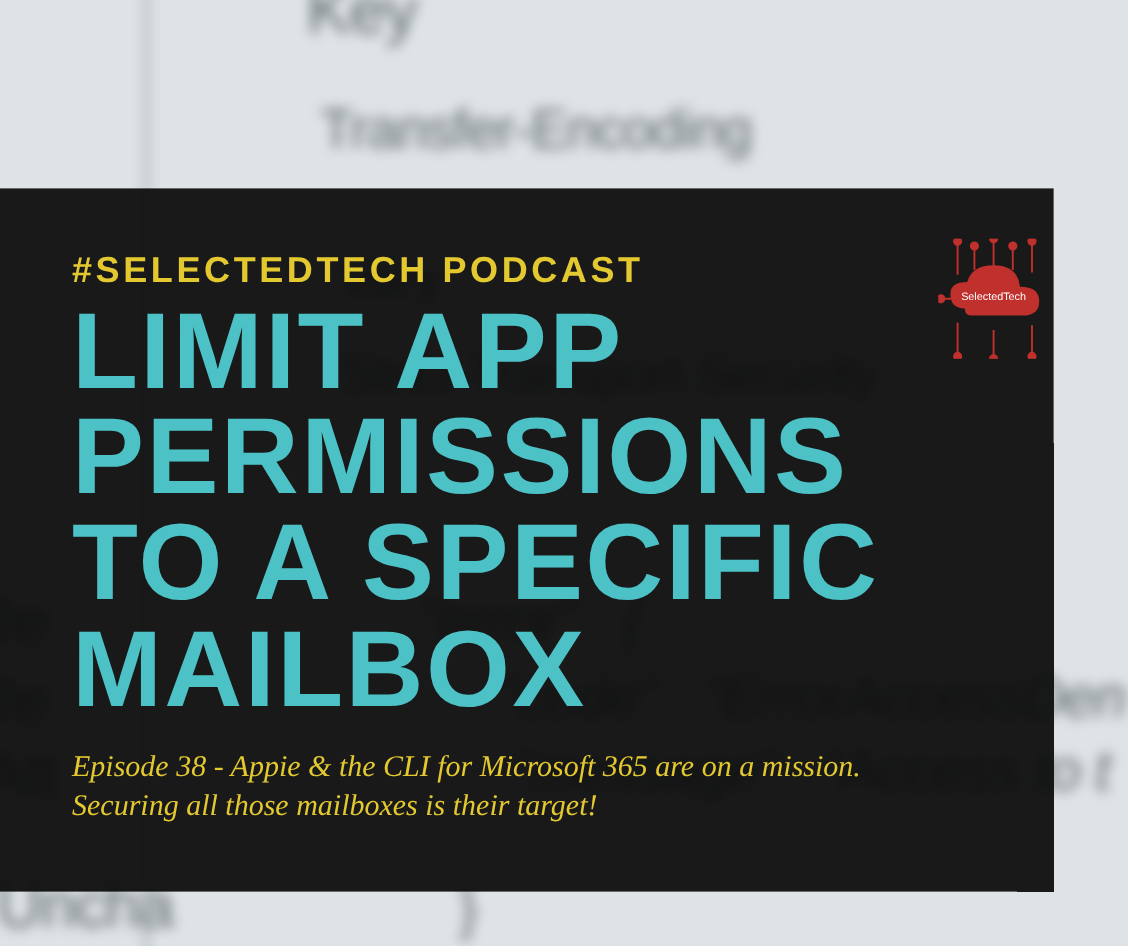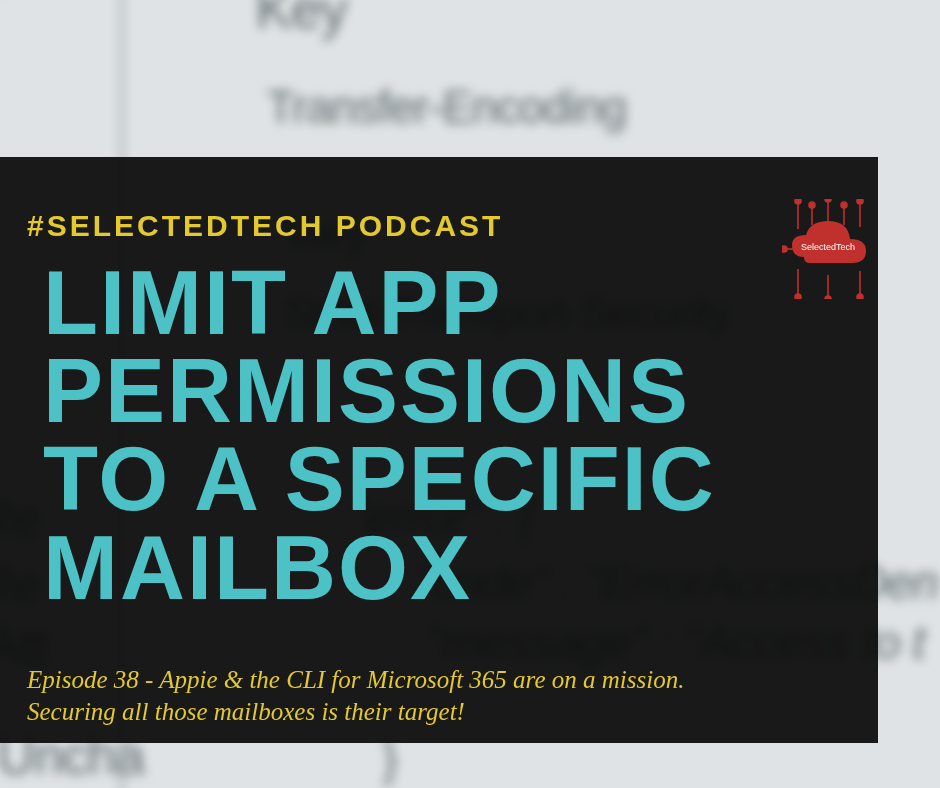--- a/index.html
+++ b/index.html
@@ -12,24 +12,24 @@
 .bg .w5{left:20px;top:480px;font-size:48px;font-style:italic}
 .bg .w6{left:20px;top:540px;font-size:48px;font-style:italic}
 .bg .w7{left:30px;top:595px;font-size:48px;font-weight:500}
 .bg .w8{left:40px;top:695px;font-size:48px}
 .bg .w9{left:360px;top:480px;font-size:45px;font-style:italic}
 .bg .w10{left:420px;top:540px;font-size:44px;font-style:italic}
 .bg .w11{left:430px;top:595px;font-size:44px;font-style:italic}
 .bg .w12{left:390px;top:700px;font-size:44px}
 .bg .ess{left:-25px;top:-15px;font-size:48px;font-style:italic}
 .bg .bar{position:absolute;left:152px;top:0;width:3px;height:788px;background:#9fa6a8}
-.card{position:absolute;left:0;top:157px;width:878px;height:586px;background:rgba(10,10,10,0.93);padding:40px 60px 40px 27px;box-sizing:border-box}
+.card{position:absolute;left:0;top:157px;width:878px;height:586px;background:rgba(10,10,10,0.93);padding:40px 60px 40px 60px;box-sizing:border-box}
 .tag{font-family:"Trebuchet MS",Arial,sans-serif;font-weight:700;letter-spacing:3px;color:#e3c92f;font-size:30px;margin:12px 0 6px 0}
-.title{font-family:Impact,"Arial Black",sans-serif;font-weight:900;color:#4cc1c6;font-size:90px;line-height:0.98;letter-spacing:2px;margin:16px;max-width:740px}
-.subtitle{font-family:Georgia,"Times New Roman",serif;font-style:italic;color:#e3c92f;font-size:25px;line-height:1.3;margin-top:52px;max-width:720px;font-weight:500}
+.title{font-family:Impact,"Arial Black",sans-serif;font-weight:900;color:#4cc1c6;font-size:90px;line-height:0.98;letter-spacing:2px;margin:0;max-width:740px}
+.subtitle{font-family:Georgia,"Times New Roman",serif;font-style:italic;color:#e3c92f;font-size:25px;line-height:1.3;margin-top:22px;max-width:720px;font-weight:500}
 .logo{position:absolute;right:4px;top:42px;width:92px;height:100px}
 </style>
 </head>
 <body>
 
 <div class="bg">
   <div class="bar"></div>
   <div class="word ess">ess</div>
   <div class="word w1">Key</div>
   <div class="word w2">Transfer-Encoding</div>

